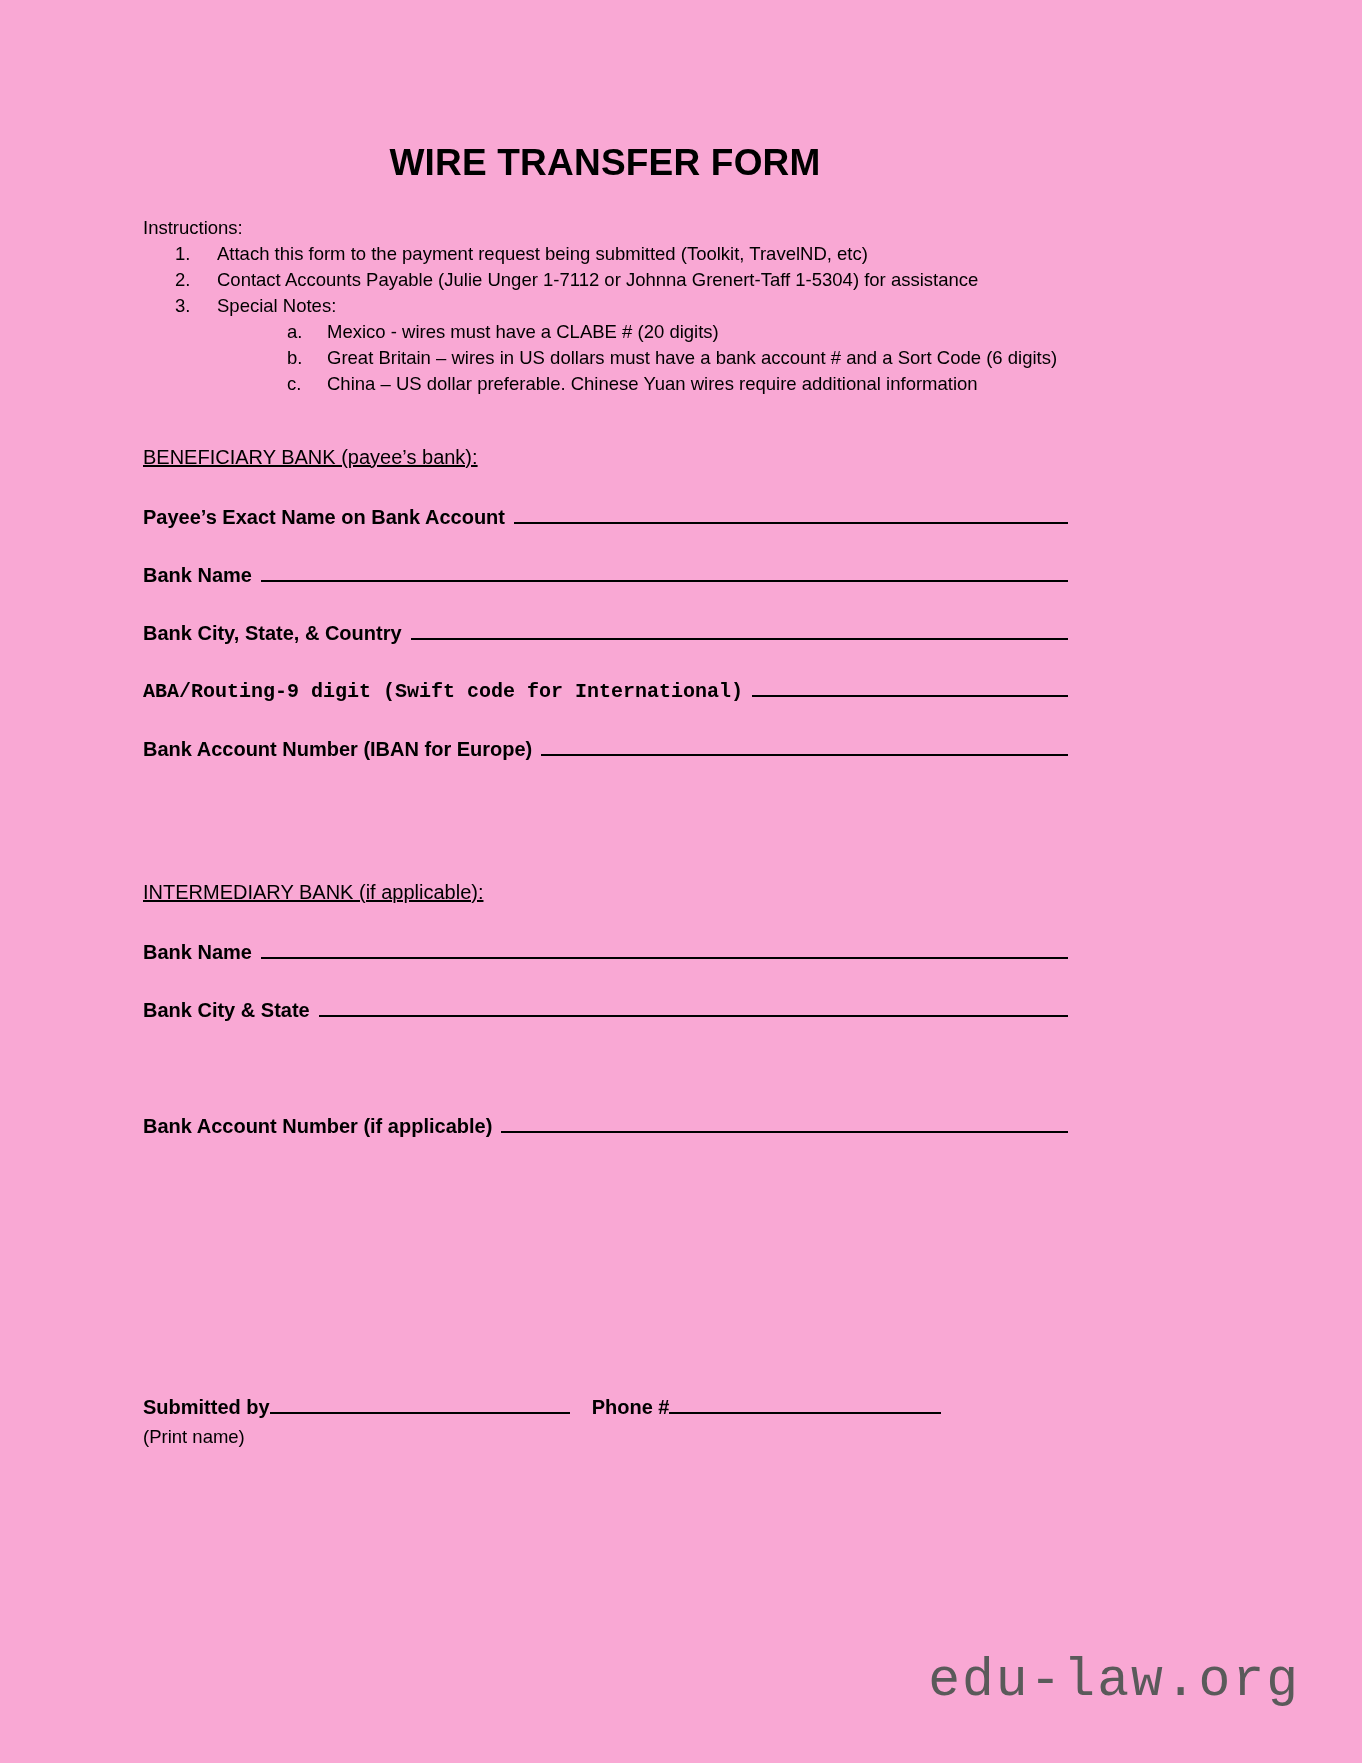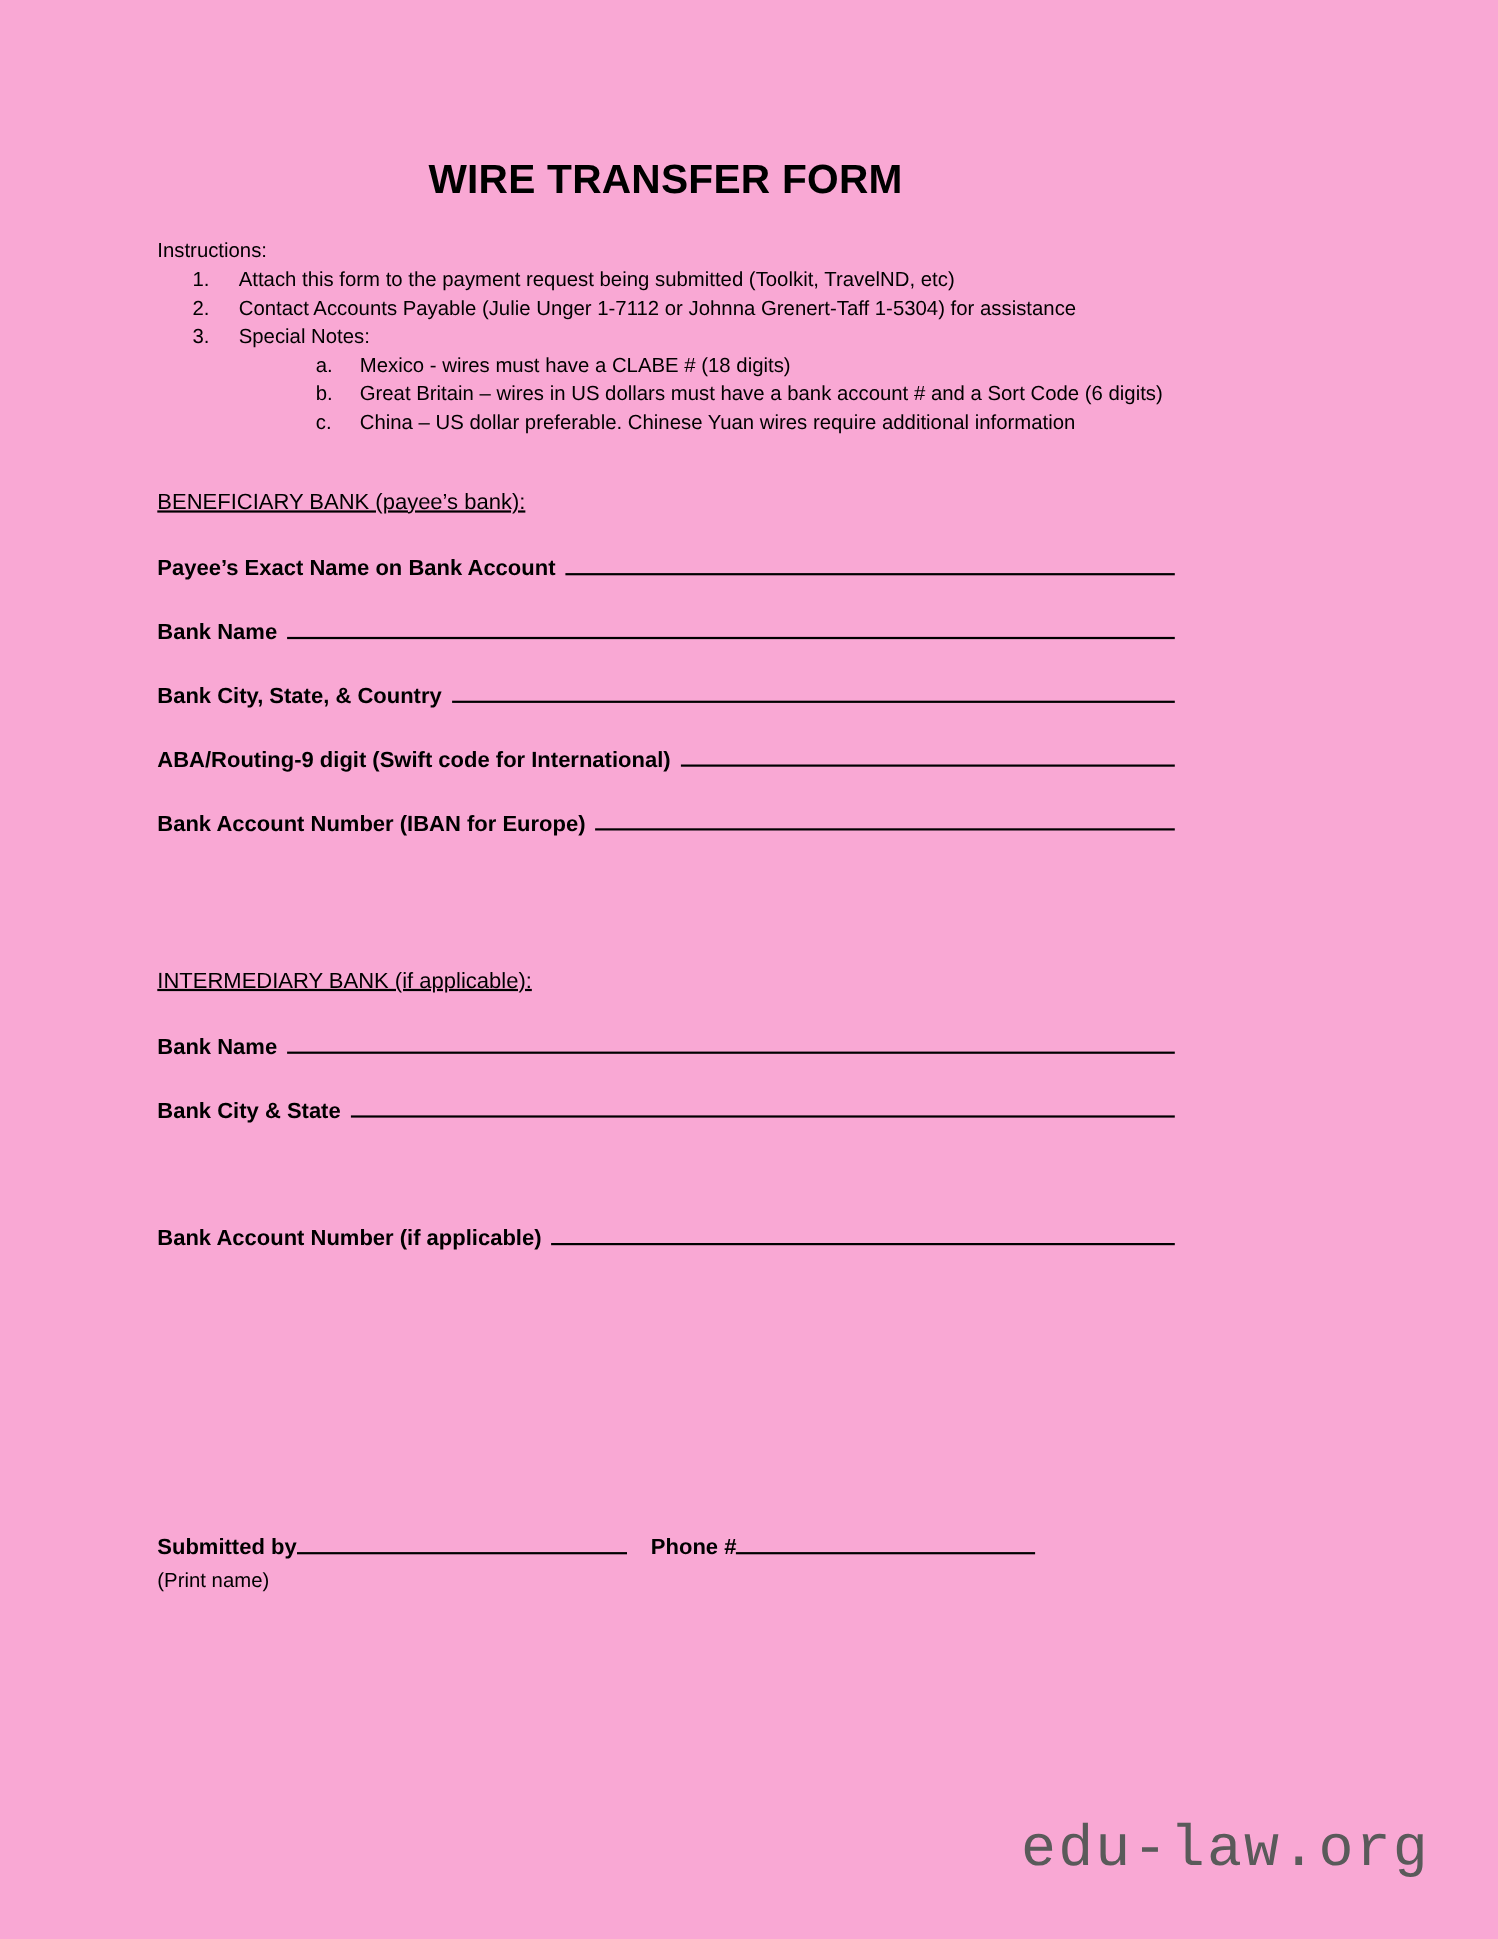--- a/index.html
+++ b/index.html
@@ -166,21 +166,21 @@
       <li>
         <span class="marker">2.</span>
         <span>Contact Accounts Payable (Julie Unger 1-7112 or Johnna Grenert-Taff 1-5304) for assistance</span>
       </li>
       <li>
         <span class="marker">3.</span>
         <span>Special Notes:</span>
         <ol class="lvl2">
           <li>
             <span class="marker">a.</span>
-            <span>Mexico - wires must have a CLABE # (18 digits)</span>
+            <span>Mexico - wires must have a CLABE # (20 digits)</span>
           </li>
           <li>
             <span class="marker">b.</span>
             <span>Great Britain – wires in US dollars must have a bank account # and a Sort Code (6 digits)</span>
           </li>
           <li>
             <span class="marker">c.</span>
             <span>China – US dollar preferable.  Chinese Yuan wires require additional information</span>
           </li>
         </ol>
@@ -198,21 +198,21 @@
   <div class="field-row" style="top:564px;">
     <span class="field-label">Bank Name</span>
     <span class="field-rule"></span>
   </div>
 
   <div class="field-row" style="top:622px;justify-content:center;">
     <span class="field-label">Bank City, State, &amp; Country</span>
     <span class="field-rule"></span>
   </div>
 
-  <div class="field-row" style="top:680px;">
+  <div class="field-row" style="top:680px;font-family:Liberation Mono, monospace;">
     <span class="field-label">ABA/Routing-9 digit (Swift code for International)</span>
     <span class="field-rule"></span>
   </div>
 
   <div class="field-row" style="top:738px;">
     <span class="field-label">Bank Account Number (IBAN for Europe)</span>
     <span class="field-rule"></span>
   </div>
 
   <div class="section-heading" style="top:881px;">INTERMEDIARY BANK (if applicable):</div>

